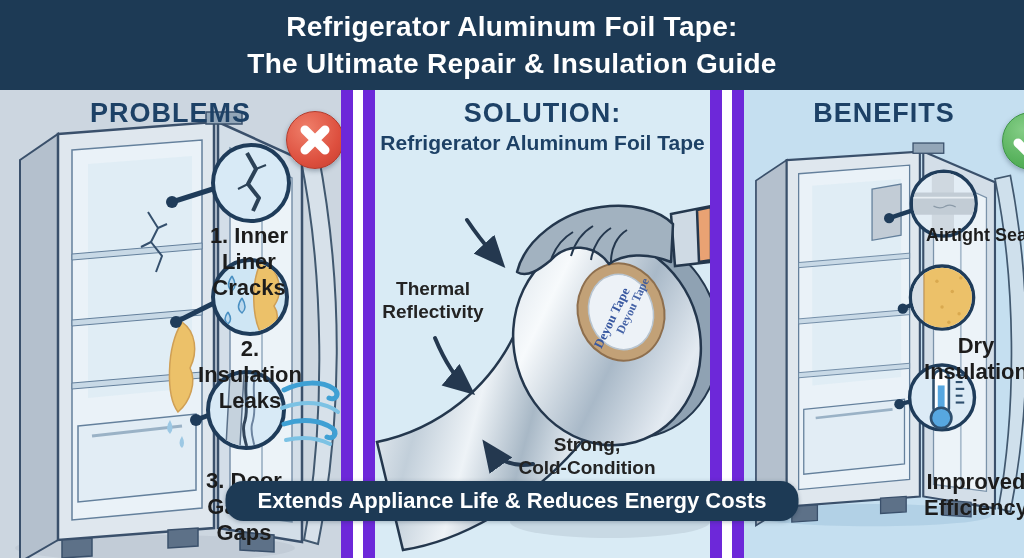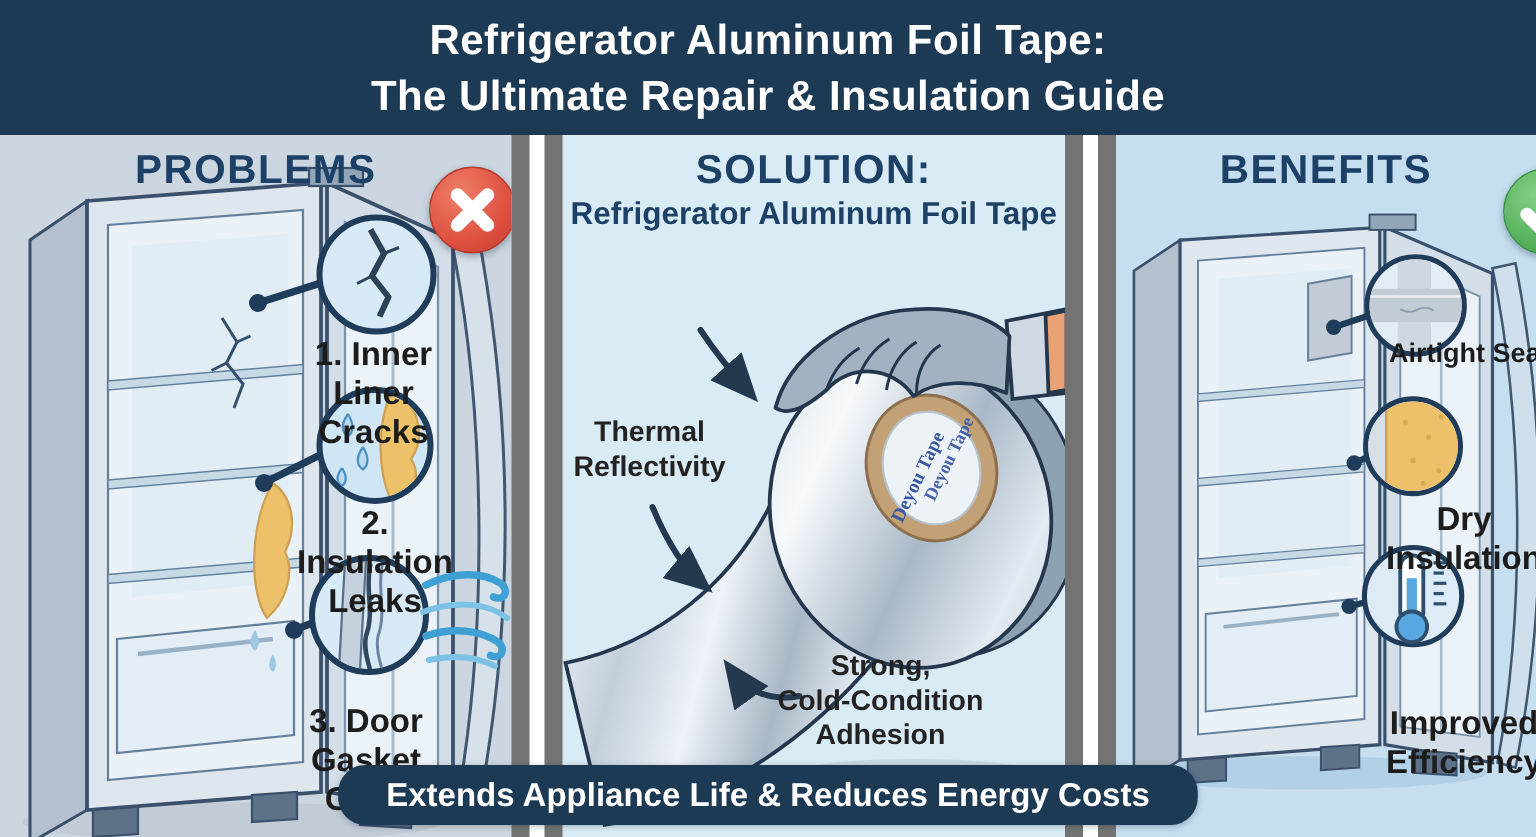--- a/index.html
+++ b/index.html
@@ -1,18 +1,18 @@
 <!DOCTYPE html>
 <html><head>
 <meta charset="utf-8">
 <style>
   html,body { margin:0; padding:0; background:#ffffff; }
   .canvas {
     position:relative; width:1024px; height:558px; overflow:hidden;
-    font-family:"Liberation Sans", sans-serif; background:#737373;
+    font-family:"Liberation Sans", sans-serif; background:#6d28d9;
   }
   
   .header {
     position:absolute; left:0; top:0; width:1024px; height:90px;
     background:#1d3a55; color:#fff; display:flex; flex-direction:column;
     align-items:center; justify-content:center; gap:1px; z-index:5;
   }
   .header .h-line { font-size:28px; font-weight:bold; letter-spacing:.3px; line-height:36px; }
   
   .panels { position:absolute; left:0; top:90px; width:1024px; height:468px; display:flex;gap:12px; }
@@ -49,21 +49,21 @@
   }
   
   .brand {
     position:absolute; color:#3757a0; font-weight:bold; font-size:13px; z-index:3;
     font-family:"Liberation Serif", serif; white-space:nowrap;
   }
   .brand.b1 { left:237px; top:228px; transform:translate(-50%,-50%) rotate(-64deg); }
   .brand.b2 { left:258px; top:216px; transform:translate(-50%,-50%) rotate(-64deg); font-size:12px; opacity:.92; }
   
   .footer-pill {
-    position:absolute; top:510px; left:50%; transform:translateX(-50%);
+    position:absolute; top:481px; left:50%; transform:translateX(-50%);
     height:40px; line-height:40px; padding:0 32px; border-radius:18px;
     background:#1d3a55; color:#fff; font-size:22px; font-weight:bold;
     white-space:nowrap; z-index:10; box-shadow:0 1px 4px rgba(20,40,60,.3);
   }
 </style>
 </head>
 <body>
 
 <div class="canvas">
 

